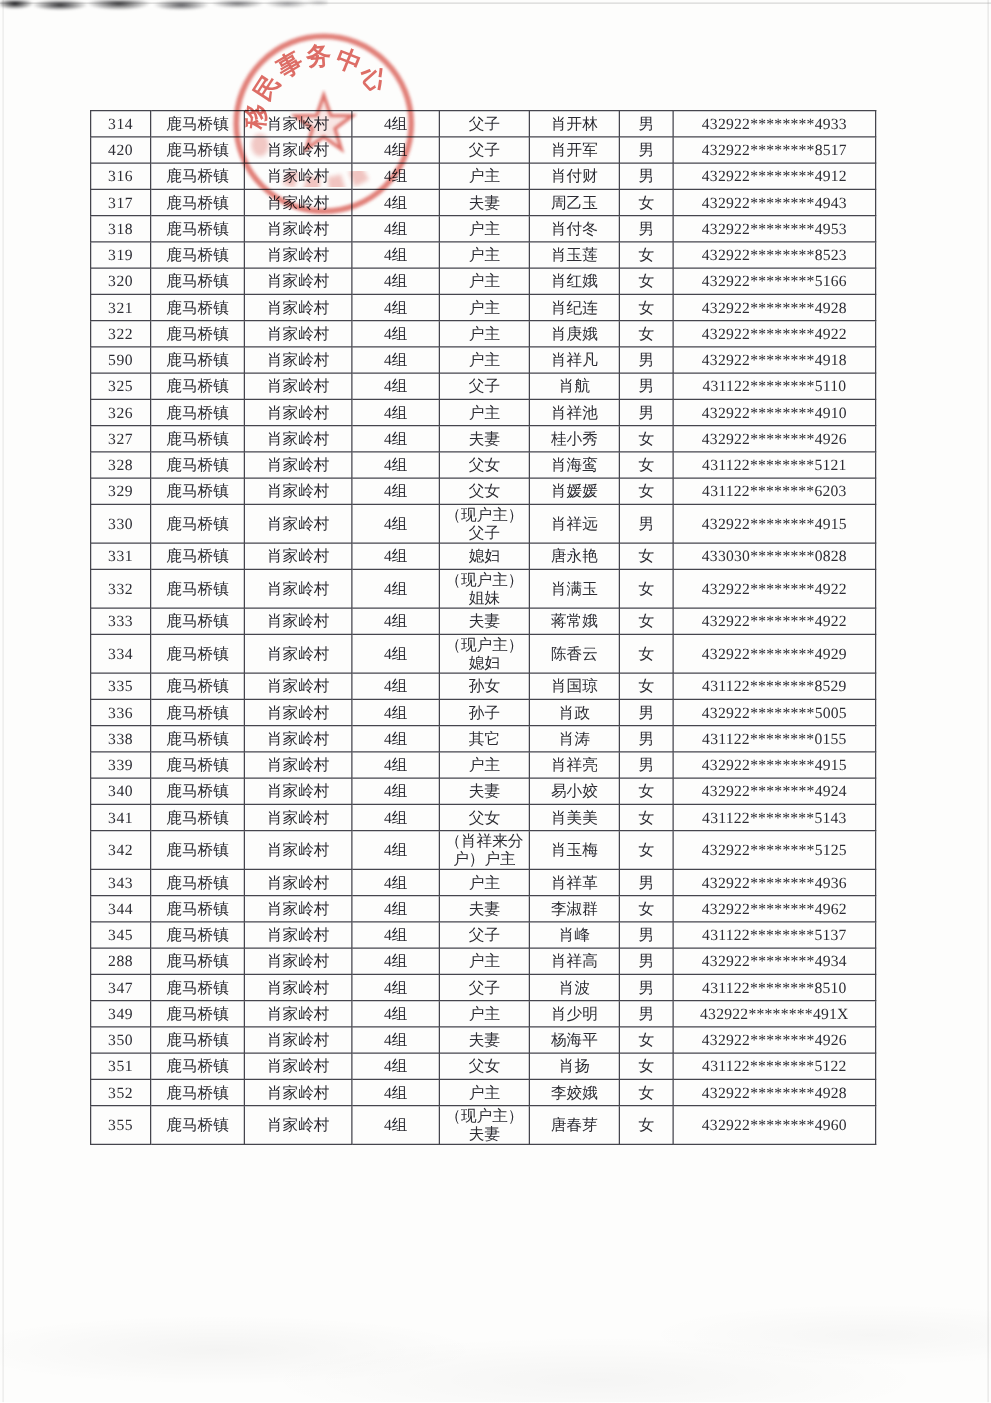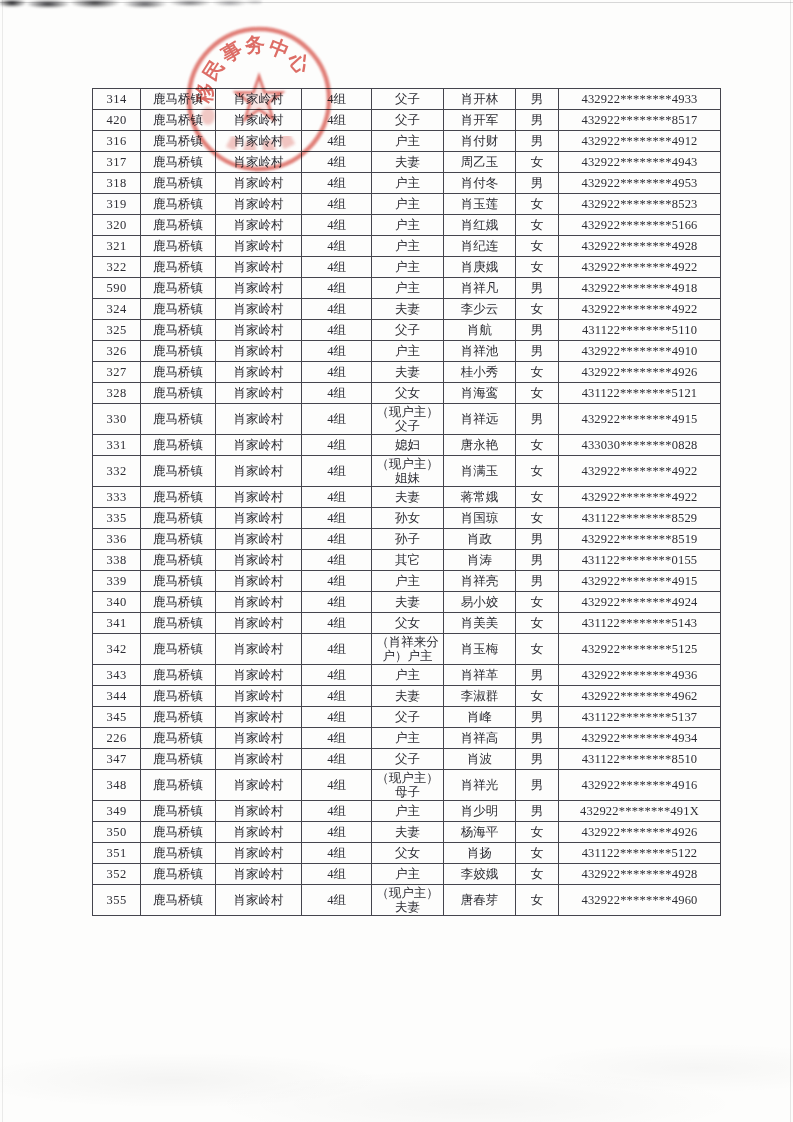--- a/index.html
+++ b/index.html
@@ -33,21 +33,21 @@
   
   .bottom-noise {
     position:absolute; left:0; right:0; bottom:0; height:120px;
     background:
       radial-gradient(300px 40px at 22% 65%, rgba(0,0,0,.035), transparent 70%),
       radial-gradient(380px 50px at 60% 85%, rgba(0,0,0,.03), transparent 70%),
       radial-gradient(260px 36px at 88% 55%, rgba(0,0,0,.028), transparent 70%);
   }
   
   table.roster {
-    position:absolute; left:92px; top:88px;
+    position:absolute; left:72px; top:88px;
     width:628px; border-collapse:collapse; table-layout:fixed;
   }
   table.roster td {
     border:1.5px solid #45454d;
     text-align:center; vertical-align:middle;
     padding:1px 2px; height:18px;
     font-size:12.5px; line-height:14px;
     color:#2c2c33;
   }
   td.c-serial { font-size:13.5px; letter-spacing:.5px; }
@@ -180,30 +180,20 @@
           <td class="c-serial">590</td>
           <td class="c-town">鹿马桥镇</td>
           <td class="c-village">肖家岭村</td>
           <td class="c-group">4组</td>
           <td class="c-relation">户主</td>
           <td class="c-name">肖祥凡</td>
           <td class="c-gender">男</td>
           <td class="c-id">432922********4918</td>
         </tr>
         <tr>
-          <td class="c-serial">324</td>
-          <td class="c-town">鹿马桥镇</td>
-          <td class="c-village">肖家岭村</td>
-          <td class="c-group">4组</td>
-          <td class="c-relation">夫妻</td>
-          <td class="c-name">李少云</td>
-          <td class="c-gender">女</td>
-          <td class="c-id">432922********4922</td>
-        </tr>
-        <tr>
           <td class="c-serial">325</td>
           <td class="c-town">鹿马桥镇</td>
           <td class="c-village">肖家岭村</td>
           <td class="c-group">4组</td>
           <td class="c-relation">父子</td>
           <td class="c-name">肖航</td>
           <td class="c-gender">男</td>
           <td class="c-id">431122********5110</td>
         </tr>
         <tr>
@@ -228,20 +218,30 @@
         </tr>
         <tr>
           <td class="c-serial">328</td>
           <td class="c-town">鹿马桥镇</td>
           <td class="c-village">肖家岭村</td>
           <td class="c-group">4组</td>
           <td class="c-relation">父女</td>
           <td class="c-name">肖海鸾</td>
           <td class="c-gender">女</td>
           <td class="c-id">431122********5121</td>
+        </tr>
+        <tr>
+          <td class="c-serial">329</td>
+          <td class="c-town">鹿马桥镇</td>
+          <td class="c-village">肖家岭村</td>
+          <td class="c-group">4组</td>
+          <td class="c-relation">父女</td>
+          <td class="c-name">肖媛媛</td>
+          <td class="c-gender">女</td>
+          <td class="c-id">431122********6203</td>
         </tr>
         <tr>
           <td class="c-serial">330</td>
           <td class="c-town">鹿马桥镇</td>
           <td class="c-village">肖家岭村</td>
           <td class="c-group">4组</td>
           <td class="c-relation">（现户主）
 父子</td>
           <td class="c-name">肖祥远</td>
           <td class="c-gender">男</td>
@@ -272,38 +272,49 @@
           <td class="c-serial">333</td>
           <td class="c-town">鹿马桥镇</td>
           <td class="c-village">肖家岭村</td>
           <td class="c-group">4组</td>
           <td class="c-relation">夫妻</td>
           <td class="c-name">蒋常娥</td>
           <td class="c-gender">女</td>
           <td class="c-id">432922********4922</td>
         </tr>
         <tr>
+          <td class="c-serial">334</td>
+          <td class="c-town">鹿马桥镇</td>
+          <td class="c-village">肖家岭村</td>
+          <td class="c-group">4组</td>
+          <td class="c-relation">（现户主）
+媳妇</td>
+          <td class="c-name">陈香云</td>
+          <td class="c-gender">女</td>
+          <td class="c-id">432922********4929</td>
+        </tr>
+        <tr>
           <td class="c-serial">335</td>
           <td class="c-town">鹿马桥镇</td>
           <td class="c-village">肖家岭村</td>
           <td class="c-group">4组</td>
           <td class="c-relation">孙女</td>
           <td class="c-name">肖国琼</td>
           <td class="c-gender">女</td>
           <td class="c-id">431122********8529</td>
         </tr>
         <tr>
           <td class="c-serial">336</td>
           <td class="c-town">鹿马桥镇</td>
           <td class="c-village">肖家岭村</td>
           <td class="c-group">4组</td>
           <td class="c-relation">孙子</td>
           <td class="c-name">肖政</td>
           <td class="c-gender">男</td>
-          <td class="c-id">432922********8519</td>
+          <td class="c-id">432922********5005</td>
         </tr>
         <tr>
           <td class="c-serial">338</td>
           <td class="c-town">鹿马桥镇</td>
           <td class="c-village">肖家岭村</td>
           <td class="c-group">4组</td>
           <td class="c-relation">其它</td>
           <td class="c-name">肖涛</td>
           <td class="c-gender">男</td>
           <td class="c-id">431122********0155</td>
@@ -373,49 +384,38 @@
           <td class="c-serial">345</td>
           <td class="c-town">鹿马桥镇</td>
           <td class="c-village">肖家岭村</td>
           <td class="c-group">4组</td>
           <td class="c-relation">父子</td>
           <td class="c-name">肖峰</td>
           <td class="c-gender">男</td>
           <td class="c-id">431122********5137</td>
         </tr>
         <tr>
-          <td class="c-serial">226</td>
+          <td class="c-serial">288</td>
           <td class="c-town">鹿马桥镇</td>
           <td class="c-village">肖家岭村</td>
           <td class="c-group">4组</td>
           <td class="c-relation">户主</td>
           <td class="c-name">肖祥高</td>
           <td class="c-gender">男</td>
           <td class="c-id">432922********4934</td>
         </tr>
         <tr>
           <td class="c-serial">347</td>
           <td class="c-town">鹿马桥镇</td>
           <td class="c-village">肖家岭村</td>
           <td class="c-group">4组</td>
           <td class="c-relation">父子</td>
           <td class="c-name">肖波</td>
           <td class="c-gender">男</td>
           <td class="c-id">431122********8510</td>
-        </tr>
-        <tr>
-          <td class="c-serial">348</td>
-          <td class="c-town">鹿马桥镇</td>
-          <td class="c-village">肖家岭村</td>
-          <td class="c-group">4组</td>
-          <td class="c-relation">（现户主）
-母子</td>
-          <td class="c-name">肖祥光</td>
-          <td class="c-gender">男</td>
-          <td class="c-id">432922********4916</td>
         </tr>
         <tr>
           <td class="c-serial">349</td>
           <td class="c-town">鹿马桥镇</td>
           <td class="c-village">肖家岭村</td>
           <td class="c-group">4组</td>
           <td class="c-relation">户主</td>
           <td class="c-name">肖少明</td>
           <td class="c-gender">男</td>
           <td class="c-id">432922********491X</td>

